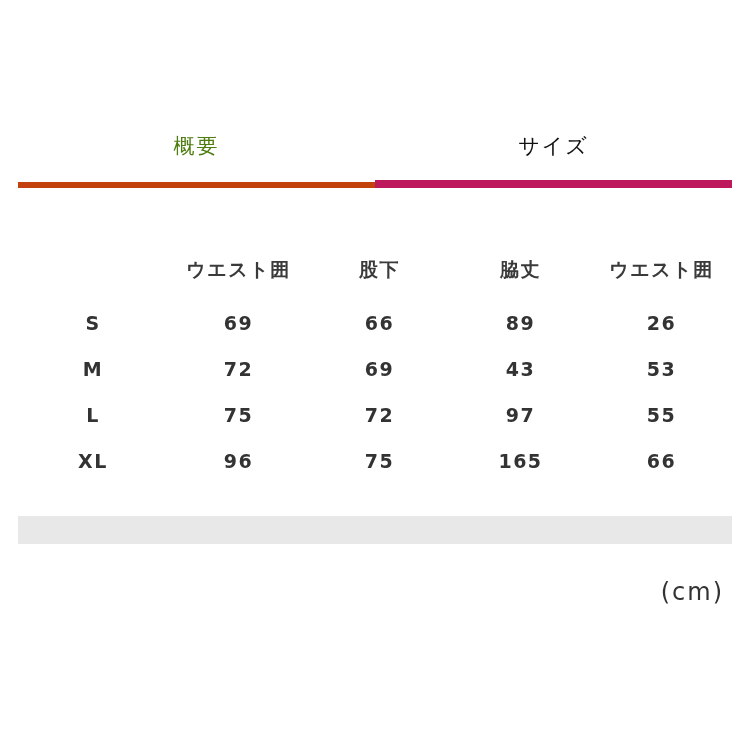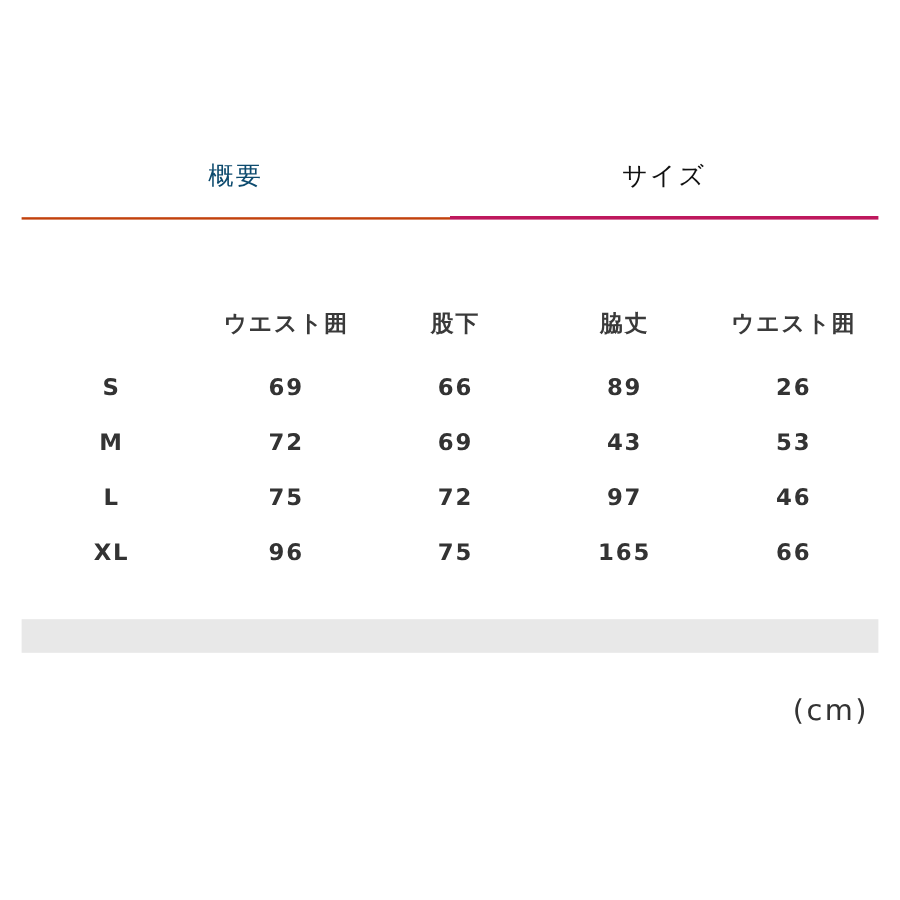--- a/index.html
+++ b/index.html
@@ -30,28 +30,28 @@
     width: 714px;
     display: flex;
     flex-direction: row;
   }
   .tab {
     flex: 1 1 50%;
     text-align: center;
     font-size: 21px;
     letter-spacing: 2px;
     padding-bottom: 20px;
-    color: #0c4a6e;
-    border-bottom: 2px solid #c2410c;
+    color: #4d7c0f;
+    border-bottom: 6px solid #c2410c;
     cursor: pointer;
     user-select: none;
   }
   .tab.active {
     color: #111111;
-    border-bottom: 3px solid #be185d;
+    border-bottom: 8px solid #be185d;
   }
 
   
   .size-table {
     position: absolute;
     top: 240px;
     left: 18px;
     width: 714px;
     border-collapse: collapse;
     table-layout: fixed;
@@ -137,21 +137,21 @@
         <td class="col-measure">72</td>
         <td class="col-measure">69</td>
         <td class="col-measure">43</td>
         <td class="col-measure">53</td>
       </tr>
       <tr>
         <td class="col-size">L</td>
         <td class="col-measure">75</td>
         <td class="col-measure">72</td>
         <td class="col-measure">97</td>
-        <td class="col-measure">46</td>
+        <td class="col-measure">55</td>
       </tr>
       <tr>
         <td class="col-size">XL</td>
         <td class="col-measure">96</td>
         <td class="col-measure">75</td>
         <td class="col-measure">165</td>
         <td class="col-measure">66</td>
       </tr>
     </tbody>
   </table>

